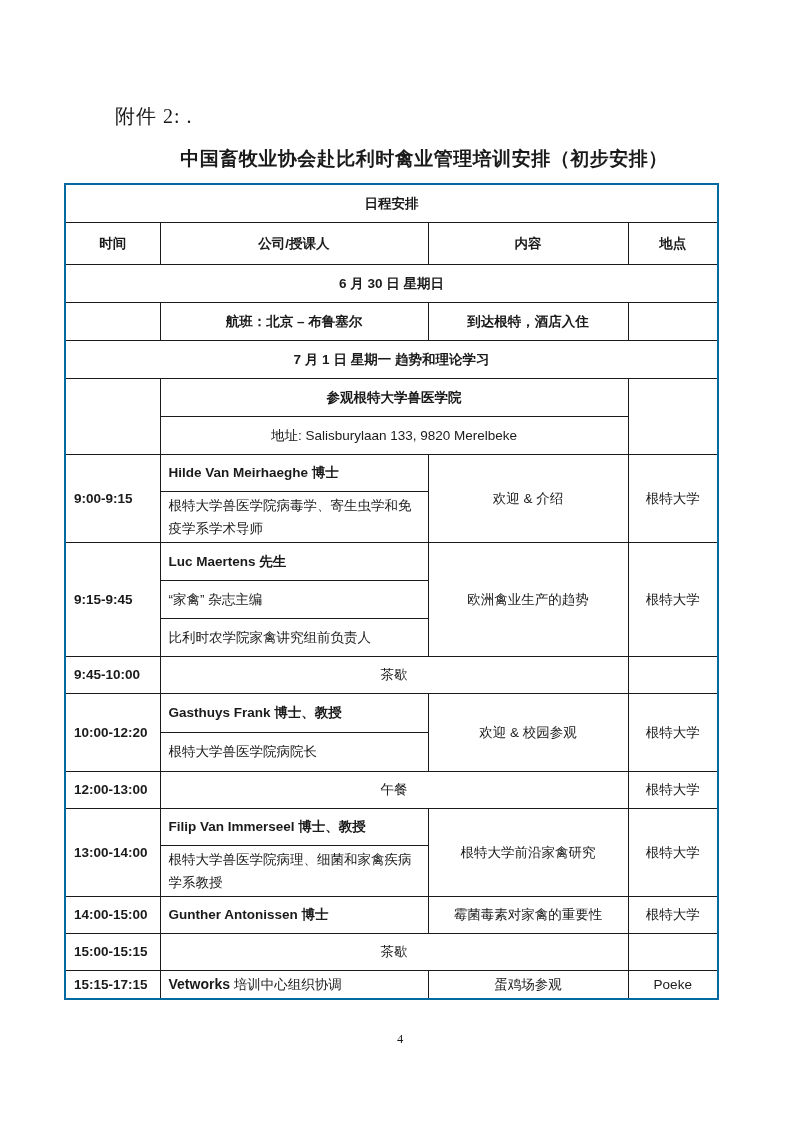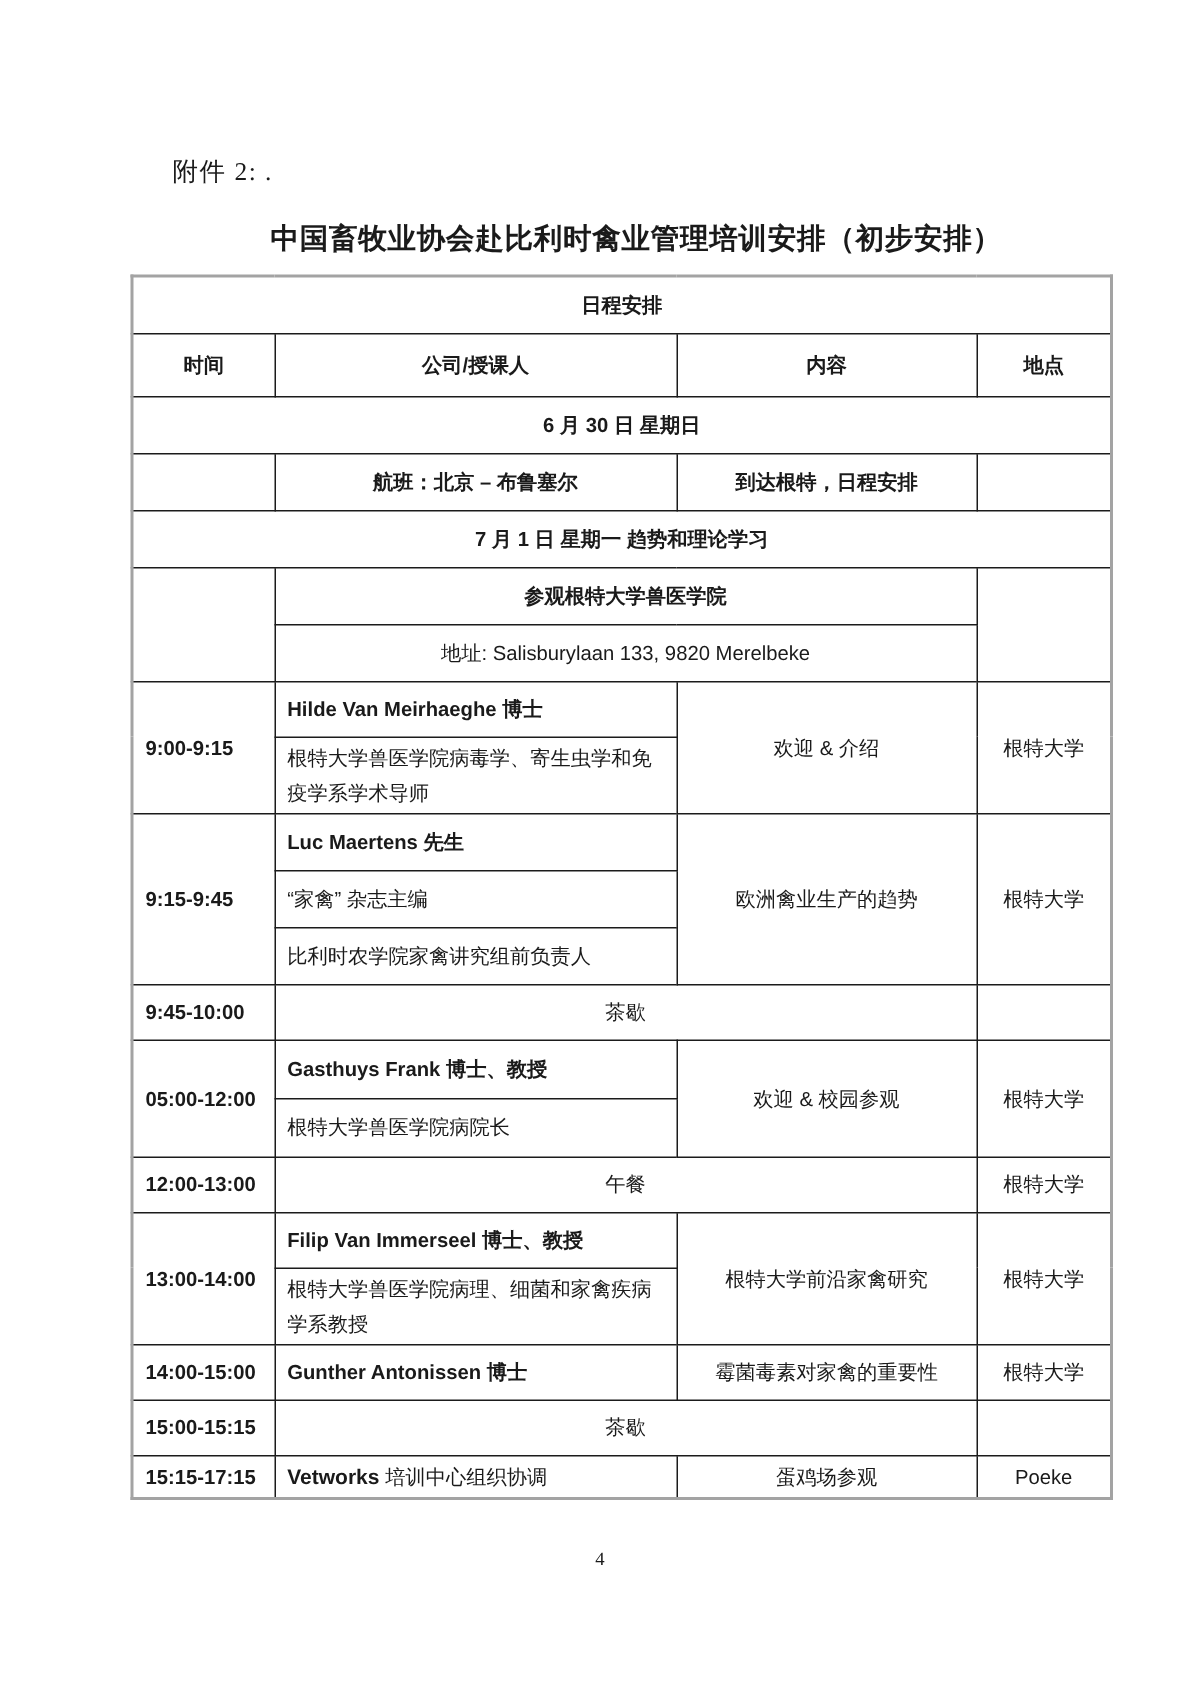--- a/index.html
+++ b/index.html
@@ -6,33 +6,33 @@
   html, body { background: #ffffff; }
   body {
     width: 800px; height: 1131px;
     position: relative;
     font-family: "Liberation Sans", sans-serif;
     color: #1a1a1a;
   }
   .attachment {
     position: absolute; left: 115px; top: 103px;
     font-family: "Liberation Serif", serif;
-    font-size: 17px; letter-spacing: 1px;
+    font-size: 20px; letter-spacing: 1px;
   }
   .doc-title {
     position: absolute; left: 0; top: 146px; width: 800px;
     text-align: center; font-weight: bold; font-size: 19px;
     letter-spacing: 0.5px;
     margin-left: 24px;
   }
   table.schedule {
-    position: absolute; left: 87px; top: 183px;
+    position: absolute; left: 64px; top: 183px;
     width: 653px; table-layout: fixed;
     border-collapse: collapse;
-    border: 2px solid #a3a3a3;
+    border: 2px solid #0369a1;
   }
   .schedule td {
     border: 1.5px solid #1b1b1b;
     font-size: 13.5px;
     line-height: 23px;
     vertical-align: middle;
     padding: 2px 8px;
     overflow: hidden;
   }
   .col-time { width: 95px; }
@@ -77,21 +77,21 @@
       <td class="c b">地点</td>
     </tr>
 
     <tr style="height:38px">
       <td colspan="4" class="c b">6 月 30 日 星期日</td>
     </tr>
 
     <tr style="height:38px">
       <td></td>
       <td class="c b">航班：北京 – 布鲁塞尔</td>
-      <td class="c b">到达根特，日程安排</td>
+      <td class="c b">到达根特，酒店入住</td>
       <td></td>
     </tr>
 
     <tr style="height:38px">
       <td colspan="4" class="c b">7 月 1 日 星期一 趋势和理论学习</td>
     </tr>
 
     <tr style="height:38px">
       <td rowspan="2"></td>
       <td colspan="2" class="c b sub-bottom">参观根特大学兽医学院</td>
@@ -124,21 +124,21 @@
       <td class="sub-top">比利时农学院家禽讲究组前负责人</td>
     </tr>
 
     <tr style="height:37px">
       <td class="time">9:45-10:00</td>
       <td colspan="2" class="c">茶歇</td>
       <td class="c"></td>
     </tr>
 
     <tr style="height:39px">
-      <td rowspan="2" class="time">05:00-12:00</td>
+      <td rowspan="2" class="time">10:00-12:20</td>
       <td class="name sub-bottom">Gasthuys Frank 博士、教授</td>
       <td rowspan="2" class="c">欢迎 &amp; 校园参观</td>
       <td rowspan="2" class="c">根特大学</td>
     </tr>
     <tr style="height:39px">
       <td class="sub-top">根特大学兽医学院病院长</td>
     </tr>
 
     <tr style="height:37px">
       <td class="time">12:00-13:00</td>

